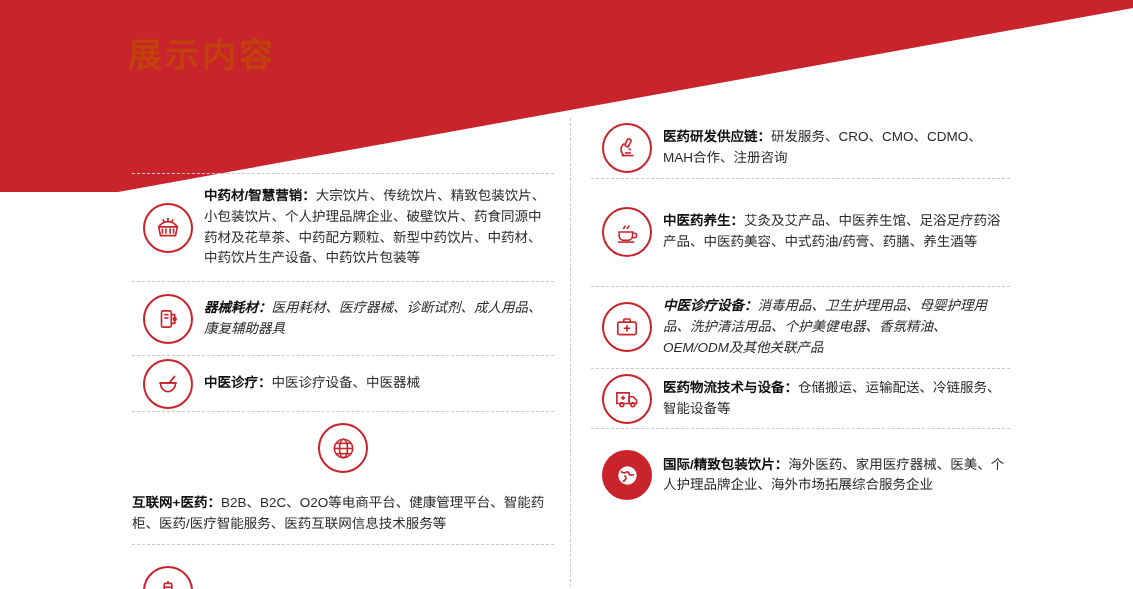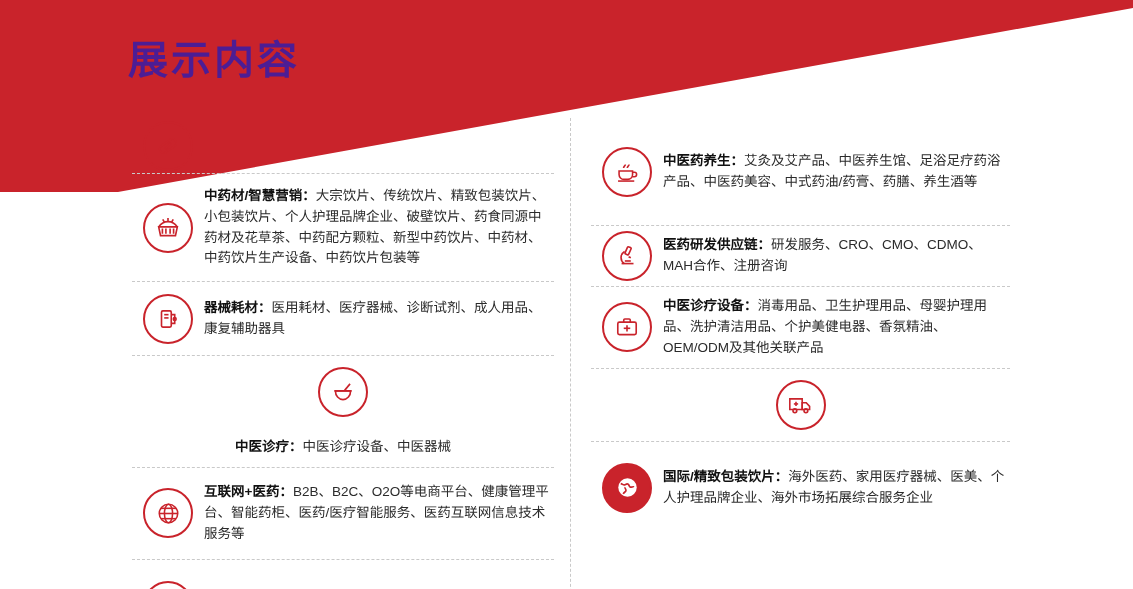--- a/index.html
+++ b/index.html
@@ -31,24 +31,24 @@
     top: 0;
     width: 1133px;
     height: 230px;
     background: #c9232b;
     clip-path: polygon(0 0, 1133px 0, 1133px 8px, 118px 192px, 0 192px);
   }
   #page-title {
     position: absolute;
     left: 128px;
     top: 28px;
-    font-size: 40px;
+    font-size: 34px;
     font-weight: bold;
     letter-spacing: 3px;
-    color: #4c1d95;
+    color: #c2410c;
     z-index: 5;
   }
 
   
   #content {
     position: absolute;
     left: 132px;
     top: 118px;
     width: 878px;
     display: flex;
@@ -111,23 +111,23 @@
     font-weight: bold;
     color: #111111;
   }
   .text-cell .desc {
     color: #2b2b2b;
   }
 
   
   .h-a { min-height: 56px; }
   .h-b { min-height: 108px; }
-  .h-c { min-height: 74px; }
-  .h-d { min-height: 56px; flex-direction: column; }
-  .h-e { min-height: 92px; }
+  .h-c { min-height: 74px; font-style: italic; }
+  .h-d { min-height: 56px; }
+  .h-e { min-height: 92px; flex-direction: column; }
   .h-f { min-height: 92px; }
 </style>
 </head>
 <body>
 
 <div id="banner">
   <div class="shape"></div>
 </div>
 <div id="page-title">展示内容</div>
 
@@ -222,50 +222,50 @@
             <line x1="10.3" y1="11.5" x2="11.8" y2="11.5"></line>
             <line x1="10.3" y1="14" x2="11.8" y2="14"></line>
           </svg>
         </div>
       </div>
     </div>
   </div>
 
   <div class="column right">
 
+    <div class="row h-a">
+      <div class="icon-cell">
+        <div class="icon-circle">
+          <svg width="26" height="26" viewBox="0 0 24 24" fill="none" stroke="currentColor" stroke-width="1.5">
+            <path d="M7 19h11"></path>
+            <path d="M9.5 19c-1.8-1.2-3-3.3-3-5.6 0-2.4 1.3-4.5 3.3-5.6"></path>
+            <rect x="11.2" y="3.6" width="3.6" height="7.2" rx="1" transform="rotate(24 13 7.2)"></rect>
+            <path d="M13.5 12.6l2 1"></path>
+            <path d="M10 16.6h5.5"></path>
+          </svg>
+        </div>
+      </div>
+      <div class="text-cell">
+        <span class="term">医药研发供应链：</span><span class="desc">研发服务、CRO、CMO、CDMO、MAH合作、注册咨询</span>
+      </div>
+    </div>
+
     <div class="row h-b">
       <div class="icon-cell">
         <div class="icon-circle">
           <svg width="27" height="27" viewBox="0 0 24 24" fill="none" stroke="currentColor" stroke-width="1.4">
             <path d="M4.5 11.5h12v3.2c0 2.4-1.9 4.3-4.3 4.3H8.8c-2.4 0-4.3-1.9-4.3-4.3z"></path>
             <path d="M16.5 12.6h1.6a2 2 0 0 1 0 4h-1.6"></path>
             <path d="M8.5 8.8c0-1.4 1.6-1.7 1.6-3.1M11.8 8.8c0-1.4 1.6-1.7 1.6-3.1"></path>
             <line x1="3.6" y1="20.5" x2="18" y2="20.5"></line>
           </svg>
         </div>
       </div>
       <div class="text-cell">
         <span class="term">中医药养生：</span><span class="desc">艾灸及艾产品、中医养生馆、足浴足疗药浴产品、中医药美容、中式药油/药膏、药膳、养生酒等</span>
-      </div>
-    </div>
-
-    <div class="row h-a">
-      <div class="icon-cell">
-        <div class="icon-circle">
-          <svg width="26" height="26" viewBox="0 0 24 24" fill="none" stroke="currentColor" stroke-width="1.5">
-            <path d="M7 19h11"></path>
-            <path d="M9.5 19c-1.8-1.2-3-3.3-3-5.6 0-2.4 1.3-4.5 3.3-5.6"></path>
-            <rect x="11.2" y="3.6" width="3.6" height="7.2" rx="1" transform="rotate(24 13 7.2)"></rect>
-            <path d="M13.5 12.6l2 1"></path>
-            <path d="M10 16.6h5.5"></path>
-          </svg>
-        </div>
-      </div>
-      <div class="text-cell">
-        <span class="term">医药研发供应链：</span><span class="desc">研发服务、CRO、CMO、CDMO、MAH合作、注册咨询</span>
       </div>
     </div>
 
     <div class="row h-c">
       <div class="icon-cell">
         <div class="icon-circle">
           <svg width="26" height="26" viewBox="0 0 24 24" fill="none" stroke="currentColor" stroke-width="1.5">
             <rect x="3.5" y="7.5" width="17" height="11.5" rx="1.5"></rect>
             <path d="M9 7.5V5.6a1 1 0 0 1 1-1h4a1 1 0 0 1 1 1v1.9"></path>
             <line x1="12" y1="10.3" x2="12" y2="16.2"></line>
@@ -284,20 +284,23 @@
           <svg width="27" height="27" viewBox="0 0 24 24" fill="none" stroke="currentColor" stroke-width="1.4">
             <path d="M2.5 7h11v9.5h-11z"></path>
             <path d="M13.5 10.5h3.6l3 3.2v2.8h-6.6z"></path>
             <circle cx="7" cy="17.6" r="1.7"></circle>
             <circle cx="16.8" cy="17.6" r="1.7"></circle>
             <line x1="8" y1="9.6" x2="8" y2="13.4"></line>
             <line x1="6.1" y1="11.5" x2="9.9" y2="11.5"></line>
           </svg>
         </div>
       </div>
+      <div class="text-cell">
+        <span class="term">医药物流技术与设备：</span><span class="desc">仓储搬运、运输配送、冷链服务、智能设备等</span>
+      </div>
     </div>
 
 
     <div class="row h-f last">
       <div class="icon-cell">
         <div class="icon-circle" style="background:#c9232b;color:#ffffff;">
           <svg width="27" height="27" viewBox="0 0 24 24" fill="none" stroke="currentColor" stroke-width="1.4">
             <circle cx="12" cy="12" r="8.2" fill="currentColor" stroke="none"></circle>
             <path d="M6 8.5c1.6.4 2.2 1.6 3.4 1.2s2-1.4 3.2-.6.6 2.3 1.9 2.6 2.4-.9 3.3-.2" stroke="#c9232b" stroke-width="1.5"></path>
             <path d="M8.2 17.6c.6-1.3 2-1.5 2.4-2.8s-1.4-2-.6-3" stroke="#c9232b" stroke-width="1.5"></path>

